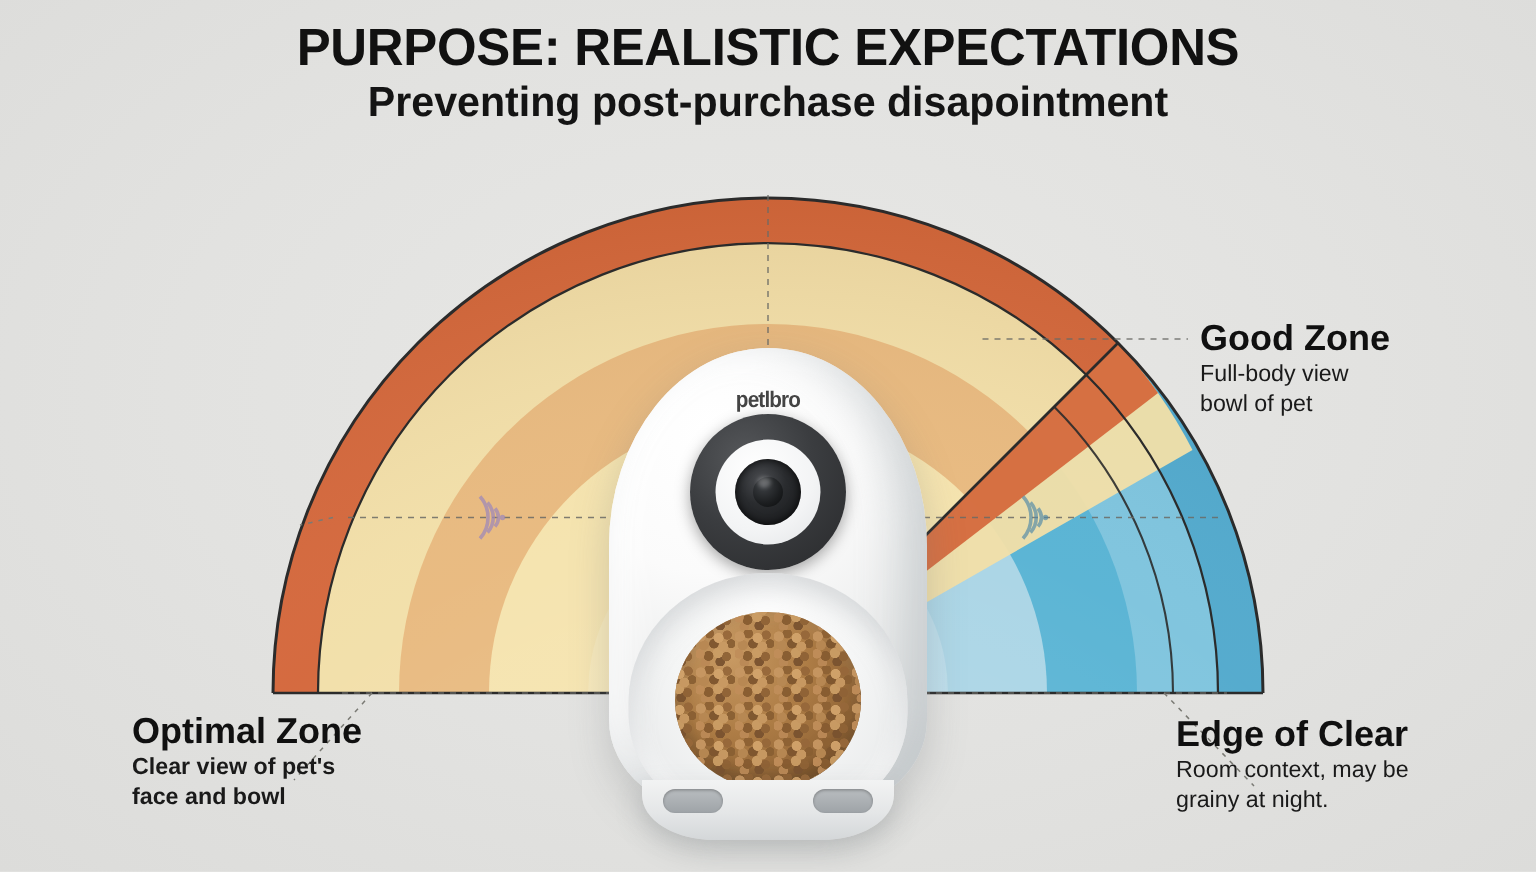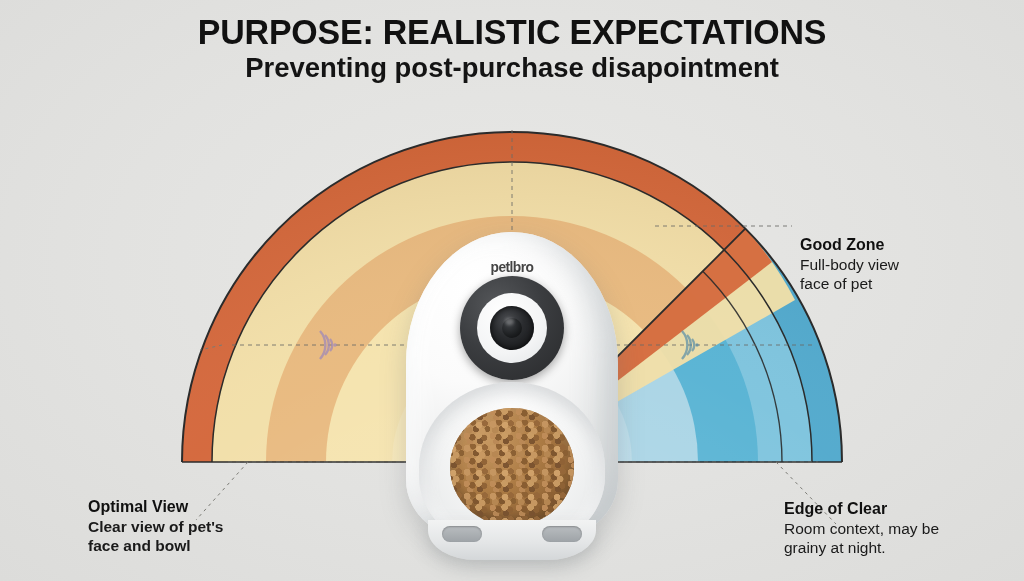--- a/index.html
+++ b/index.html
@@ -184,26 +184,25 @@
     border-radius: 10px;
     background: linear-gradient(180deg, #b9bdc0 0%, #9ea3a7 100%);
     box-shadow: inset 0 1px 2px rgba(0,0,0,0.28);
   }
   .vent-l { left: 14px; }
   .vent-r { right: 14px; }
 
   
   .callout { position: absolute; z-index: 45; }
   .co-title {
-    font-size: 16px;
+    font-size: 24px;
     font-weight: bold;
     color: #101010;
     line-height: 1.18;
     white-space: nowrap;
-    margin-top: 24px;
   }
   .co-desc {
     margin-top: 0;
     font-size: 15.5px;
     font-weight: bold;
     color: #1a1a1a;
     line-height: 1.26;
     white-space: nowrap;
   }
 
@@ -324,25 +323,25 @@
     <div class="dev-base">
       <div class="vent-l"></div>
       <div class="vent-r"></div>
     </div>
   </div>
 
 
   <div id="co-good" class="callout">
     <div class="co-title">Good Zone</div>
     <div class="co-desc">Full-body view</div>
-    <div class="co-desc">face of pet</div>
+    <div class="co-desc">bowl of pet</div>
   </div>
 
   <div id="co-opt" class="callout">
-    <div class="co-title">Optimal View</div>
+    <div class="co-title">Optimal Zone</div>
     <div class="co-desc">Clear view of pet's</div>
     <div class="co-desc">face and bowl</div>
   </div>
 
   <div id="co-edge" class="callout">
     <div class="co-title">Edge of Clear</div>
     <div class="co-desc">Room context, may be</div>
     <div class="co-desc">grainy at night.</div>
   </div>
 

